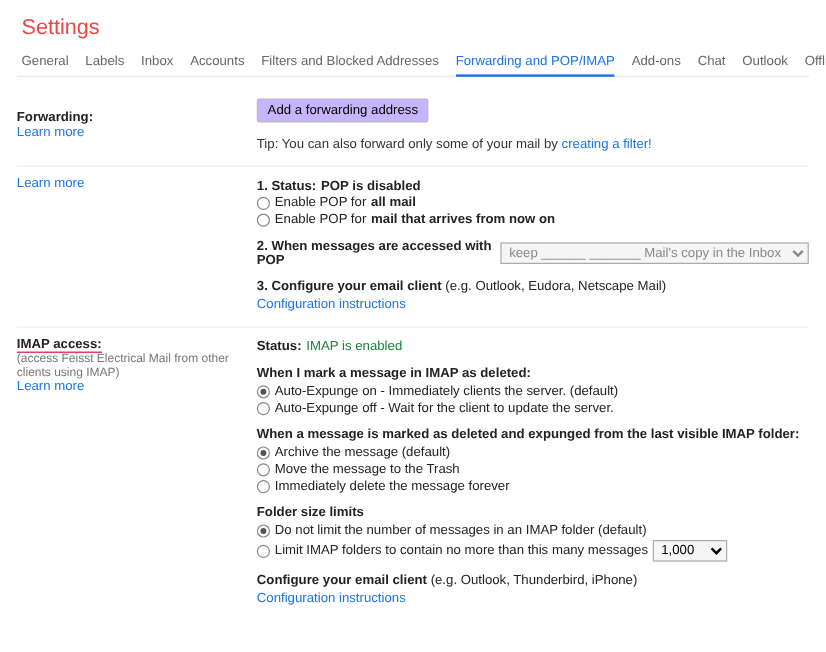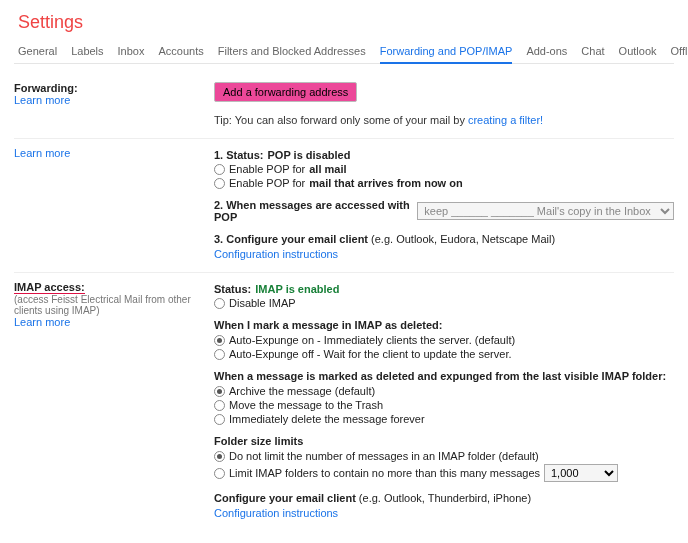--- a/index.html
+++ b/index.html
@@ -37,53 +37,53 @@
     left: 0; right: -2px; bottom: -9px;
     height: 1px;
     background: #d14;
   }
   .sections { margin-top: 10px; }
   .section {
     display: flex;
     border-top: 1px solid #eee;
     padding: 8px 0 12px 0;
   }
-  .section:first-child { border-top: none; }
+  .section:first-child { border-top: none; align-items: center; }
   .left {
     width: 200px;
     flex-shrink: 0;
     padding-right: 6px;
   }
   .right { flex: 1; }
   .label-strong { font-weight: bold; color: #222; }
   .learn { color: #1a73e8; cursor: pointer; }
   .hint { color: #777; font-size: 10px; }
   .btn {
-    background: #ec4899;
+    background: #c4b5fd;
     border: 1px solid #bbb;
     padding: 3px 8px;
     font-size: 11px;
     cursor: pointer;
     border-radius: 2px;
   }
   .tip { margin-top: 12px; color: #333; }
   .link { color: #1a73e8; cursor: pointer; }
   .row { margin: 2px 0; display: flex; align-items: center; gap: 4px; }
   .group-title { font-weight: bold; margin-top: 10px; margin-bottom: 3px; }
   .radio { width: 11px; height: 11px; border: 1px solid #888; border-radius: 50%; display: inline-block; position: relative; flex-shrink:0; }
   .radio.checked::after { content:""; position:absolute; width:5px; height:5px; background:#555; border-radius:50%; top:2px; left:2px; }
-  .enabled-text { color: #188038; font-weight: bold; text-align: right; }
+  .enabled-text { color: #188038; font-weight: normal; text-align: right; }
   select {
     font-size: 11px;
     border: 1px solid #aaa;
     background: #f5f5f5;
     padding: 1px 2px;
   }
   .select-wide { width: 288px; color:#888; }
-  .select-small { width: 74px; }
+  .select-small { width: 62px; }
   .left-red-underline { border-bottom: 1px solid #d14; display: inline-block; }
   .right-red-underline { position: relative; }
   .right-red-underline::after {
     content:""; position:absolute; left:0; bottom:-2px; width:80px; height:1px; background:#d14;
   }
   .cursor-ptr {
     position: absolute;
     width: 12px; height: 12px;
     margin-left: -14px;
     margin-top: 1px;
@@ -162,24 +162,20 @@
       <div class="left">
         <div><span class="label-strong left-red-underline">IMAP access:</span></div>
         <div class="hint">(access Feisst Electrical Mail from other clients using IMAP)</div>
         <div class="learn">Learn more</div>
       </div>
       <div class="right">
         <div class="row">
           <span class="label-strong">Status: </span>
           <span class="enabled-text">IMAP is enabled</span>
         </div>
-        <div class="row">
-          <span class="radio"></span>
-          <span>Disable IMAP</span>
-        </div>
 
         <div class="group-title">When I mark a message in IMAP as deleted:</div>
         <div class="row">
           <span class="radio checked"></span>
           <span>Auto-Expunge on - Immediately clients the server. (default)</span>
         </div>
         <div class="row">
           <span class="radio"></span>
           <span>Auto-Expunge off - Wait for the client to update the server.</span>
         </div>

